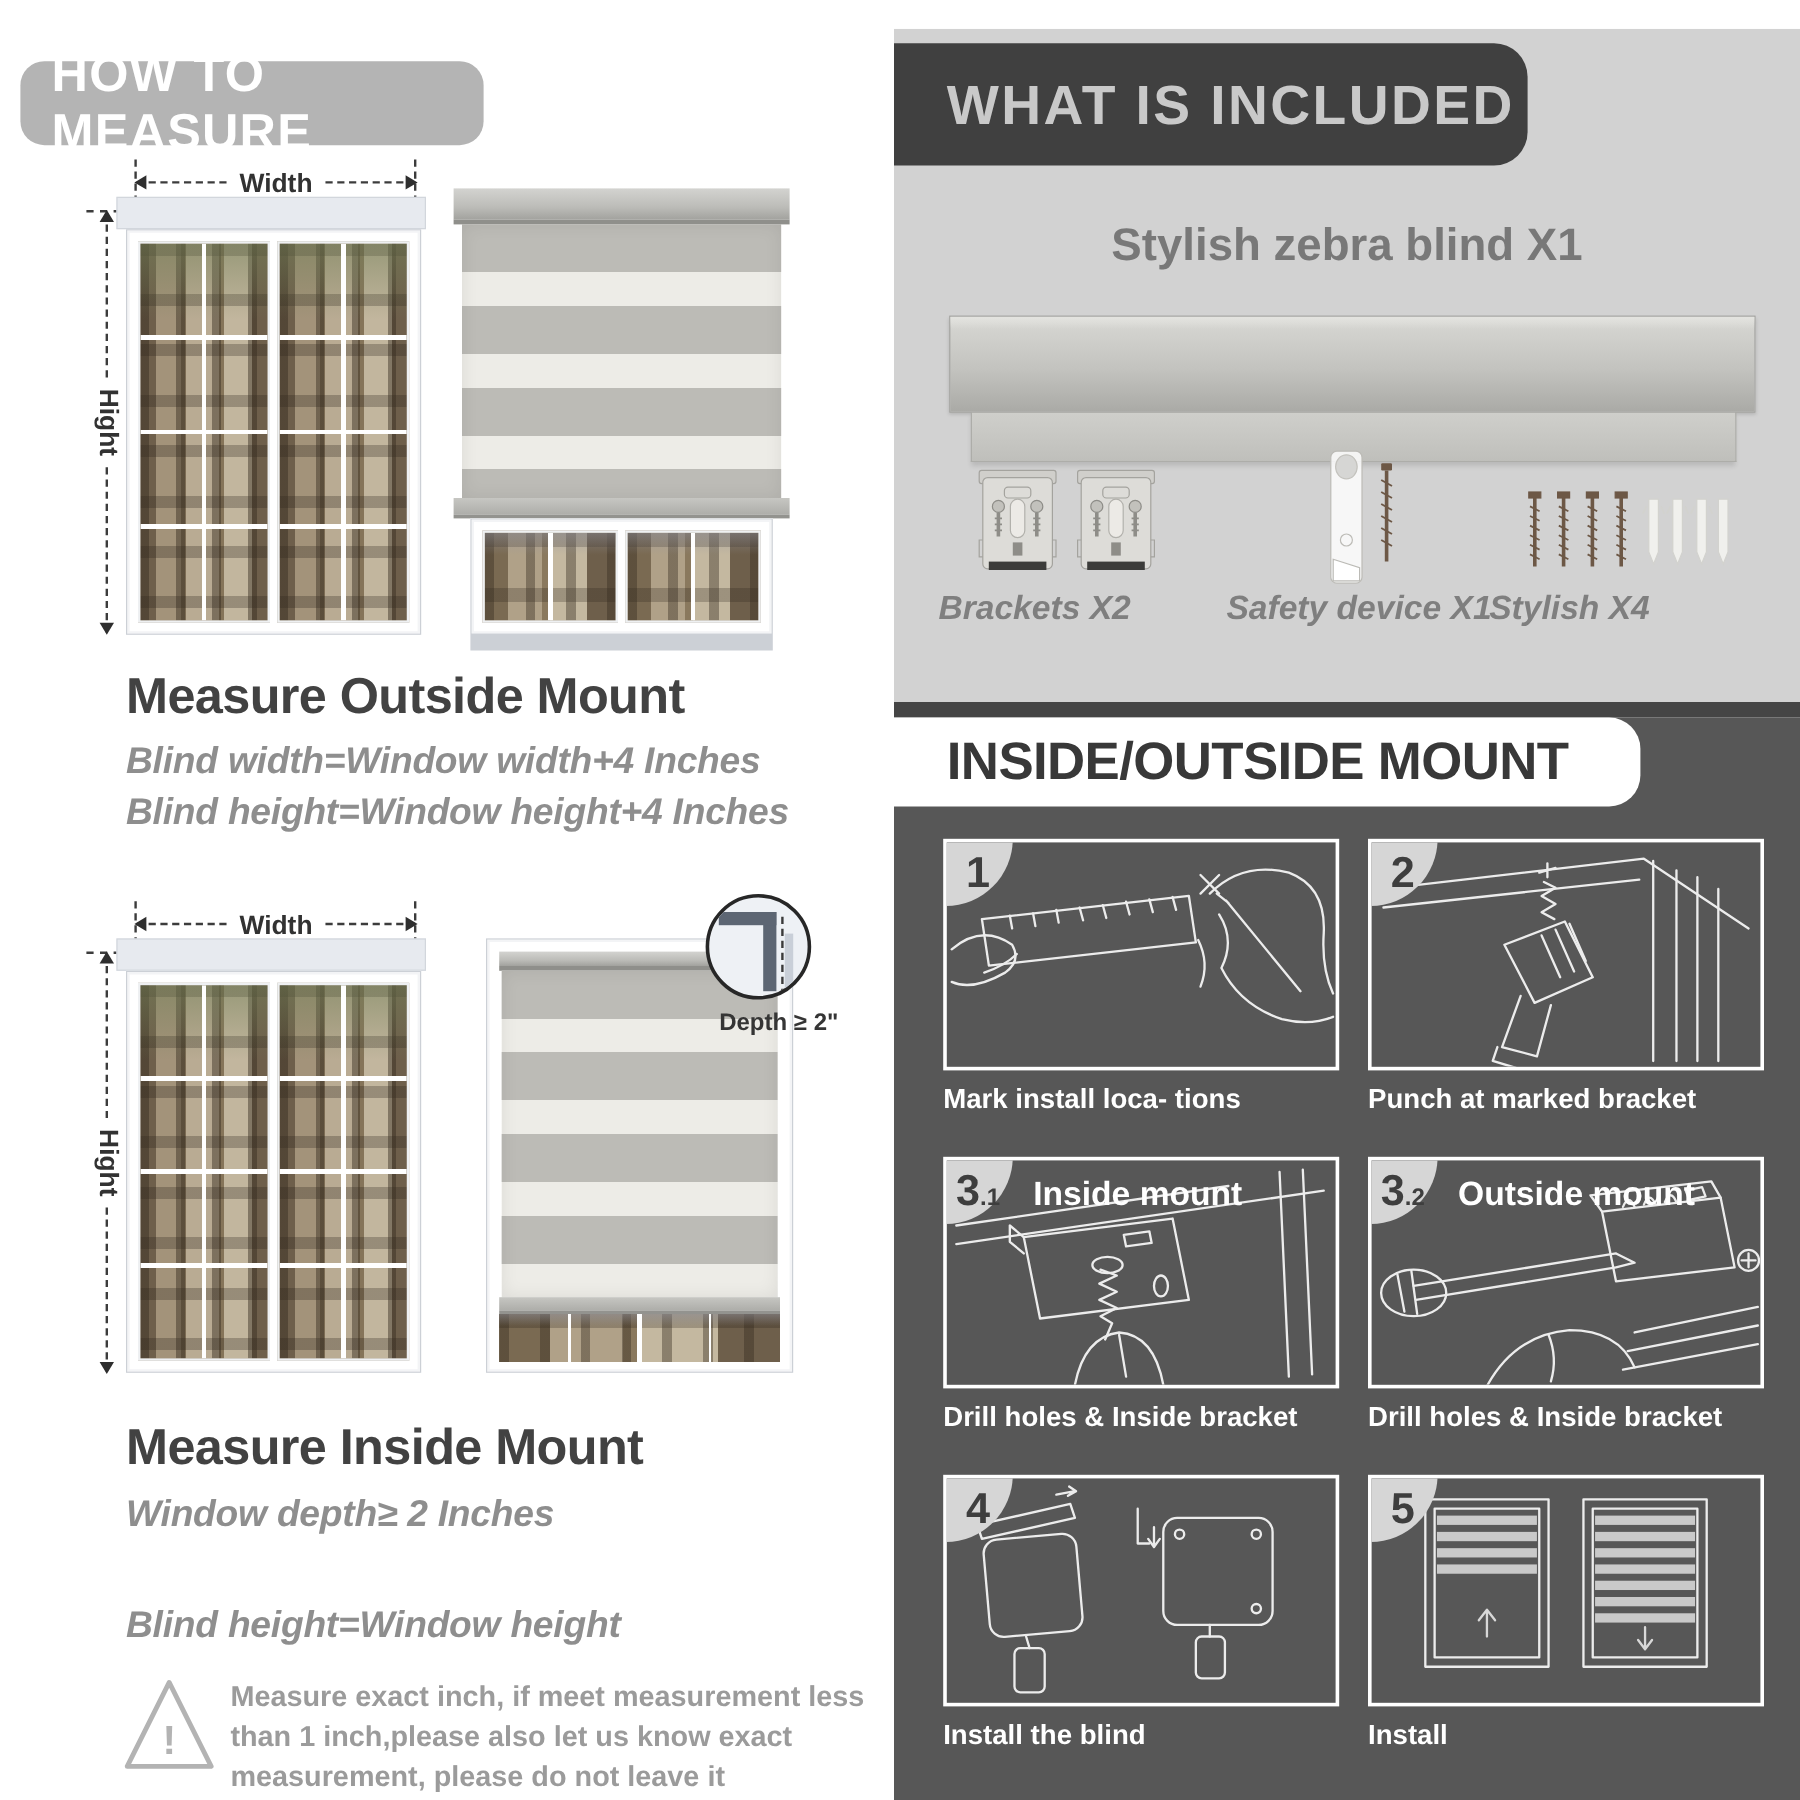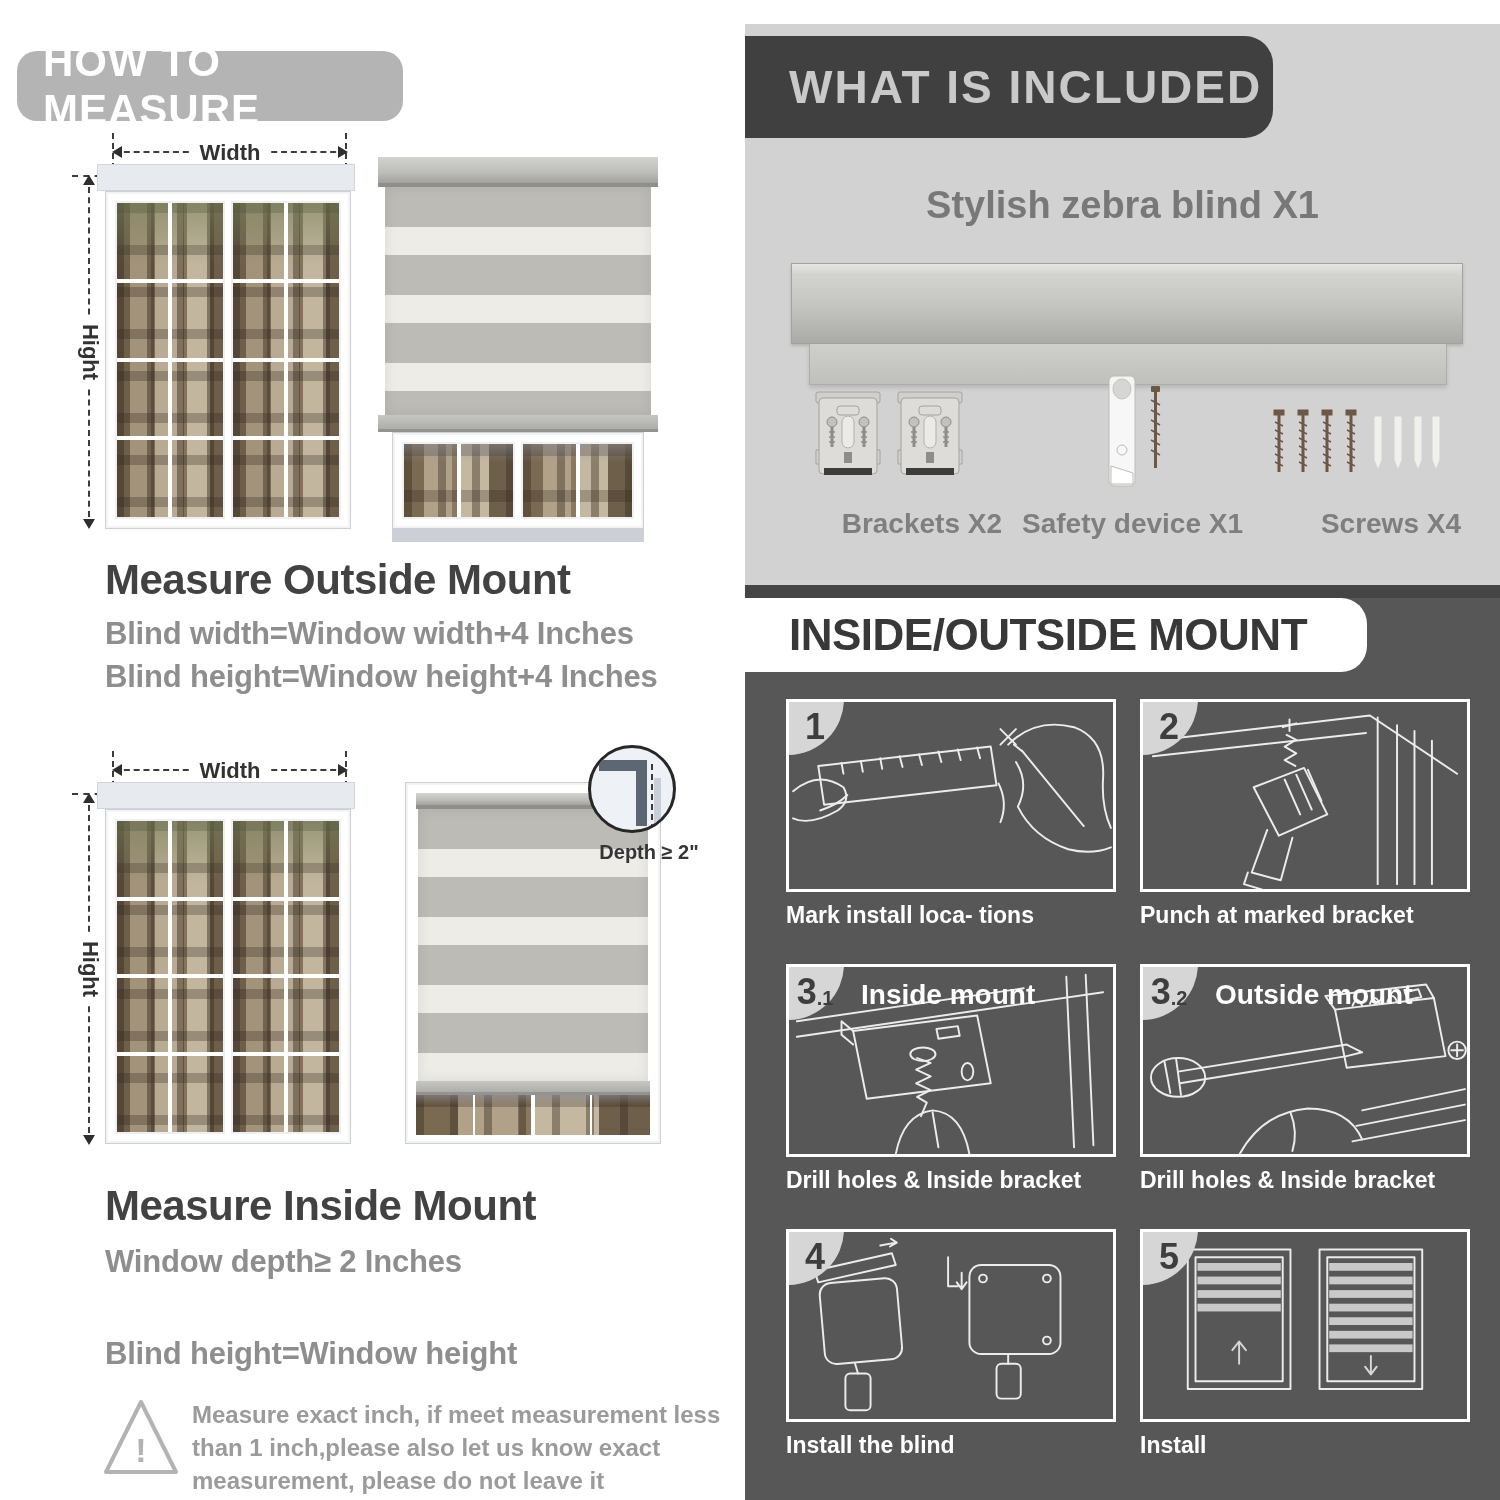--- a/index.html
+++ b/index.html
@@ -47,21 +47,21 @@
     linear-gradient(180deg,transparent 0,transparent calc(25% - 2px),#fff calc(25% - 2px),#fff calc(25% + 2px),transparent calc(25% + 2px),transparent calc(50% - 2px),#fff calc(50% - 2px),#fff calc(50% + 2px),transparent calc(50% + 2px),transparent calc(75% - 2px),#fff calc(75% - 2px),#fff calc(75% + 2px),transparent calc(75% + 2px));}
 
   
   .cassette{position:absolute;background:linear-gradient(180deg,#d3d3d0 0%,#bcbcb8 60%,#a2a29e 100%);
     border-bottom:4px solid #8f8f8b;}
   .zfabric{position:absolute;background:repeating-linear-gradient(180deg,#bcbbb6 0 40px,#edece7 40px 68px);
     box-shadow:inset 0 0 14px rgba(0,0,0,0.08);}
   .zrail{position:absolute;background:linear-gradient(180deg,#c6c6c2,#adada9);border-bottom:3px solid #93938f;}
 
   .sec-title{position:absolute;font-weight:bold;font-size:42px;color:#424242;letter-spacing:-0.5px;white-space:nowrap;}
-  .sec-line{position:absolute;font-weight:bold;font-size:31px;color:#8e8e8e;letter-spacing:-0.2px;white-space:nowrap;}
+  .sec-line{position:absolute;font-weight:bold;font-size:31px;color:#8e8e8e;letter-spacing:-0.2px;white-space:nowrap;font-style:italic;}
 
   .warn-wrap{position:absolute;left:100px;top:1372px;}
   .warn-text{position:absolute;left:192px;top:1374px;font-weight:bold;font-size:24px;color:#9b9b9b;line-height:33px;}
 
   
   .mag{position:absolute;left:588px;top:721px;width:88px;height:88px;border-radius:50%;
     border:3px solid #272727;background:#eef1f5;overflow:hidden;z-index:6;}
   .mag .corner-v{position:absolute;right:26px;top:12px;width:11px;height:66px;background:#5d6673;}
   .mag .corner-h{position:absolute;right:26px;top:12px;width:48px;height:11px;background:#5d6673;}
   .mag .inner-v{position:absolute;right:12px;top:30px;width:7px;height:58px;background:#c9cfd8;}
@@ -77,22 +77,22 @@
   .product-label{position:absolute;left:745px;top:160px;width:755px;text-align:center;
     font-weight:bold;font-size:38px;color:#787878;}
   .head-rail{position:absolute;left:791px;top:239px;width:672px;height:81px;
     background:linear-gradient(180deg,#d8d8d4 0%,#c3c3bf 55%,#aaaaa6 100%);
     border:1px solid #a2a29e;box-shadow:0 2px 3px rgba(0,0,0,0.15);}
   .head-rail::after{content:"";position:absolute;left:0;right:0;top:0;height:10px;
     background:linear-gradient(180deg,#e4e4e0,rgba(228,228,224,0));}
   .under-rail{position:absolute;left:809px;top:320px;width:638px;height:41px;
     background:linear-gradient(180deg,#cfcfcb,#bfbfbb);border:1px solid #adada9;border-top:none;
     box-shadow:0 3px 4px rgba(0,0,0,0.12);}
-  .part-label{position:absolute;top:484px;width:220px;text-align:right;font-weight:bold;
-    font-size:28px;color:#7f7f7f;white-space:nowrap;}
+  .part-label{position:absolute;top:467px;width:220px;text-align:left;font-weight:bold;
+    font-size:28px;color:#7f7f7f;white-space:nowrap;font-style:italic;}
 
   .dark-strip{position:absolute;left:745px;top:561px;width:755px;height:13px;background:#454545;}
   .dark-panel{position:absolute;left:745px;top:574px;width:755px;height:926px;background:#575757;}
   .io-badge{position:absolute;left:745px;top:574px;width:622px;height:74px;background:#ffffff;
     border-radius:0 26px 26px 0;display:flex;align-items:center;padding-left:44px;z-index:2;}
   .io-badge span{font-size:44px;font-weight:bold;color:#383838;letter-spacing:-0.5px;}
 
   .step-panel{position:absolute;width:330px;height:193px;border:3px solid #ffffff;background:#575757;overflow:hidden;}
   .step-panel svg.art{position:absolute;inset:0;width:100%;height:100%;}
   .num-badge{position:absolute;left:-3px;top:-3px;width:58px;height:56px;background:#d6d6d6;
@@ -284,21 +284,21 @@
       <path d="M122,8 h8 v44 l-4,10 l-4,-10 Z"></path>
         <path d="M120,14 l-3,6 M132,14 l3,6" stroke-width="1.5"></path>
       <path d="M142,8 h8 v44 l-4,10 l-4,-10 Z"></path>
         <path d="M140,14 l-3,6 M152,14 l3,6" stroke-width="1.5"></path>
       <path d="M160,8 h8 v44 l-4,10 l-4,-10 Z"></path>
     </g>
   </svg>
 
   <div class="part-label" style="left:782px;">Brackets X2</div>
   <div class="part-label" style="left:1022px;">Safety device X1</div>
-  <div class="part-label" style="left:1241px;">Screws X4</div>
+  <div class="part-label" style="left:1241px;">Stylish X4</div>
 
   <div class="dark-strip"></div>
   <div class="dark-panel"></div>
   <div class="io-badge">
     <span>INSIDE/OUTSIDE MOUNT</span>
   </div>
 
   <div class="step-panel" style="left:786px;top:675px;">
     <svg class="art lineart" viewBox="0 0 330 193">
       <path d="M28,66 L206,46 L212,86 L34,106 Z"></path>

